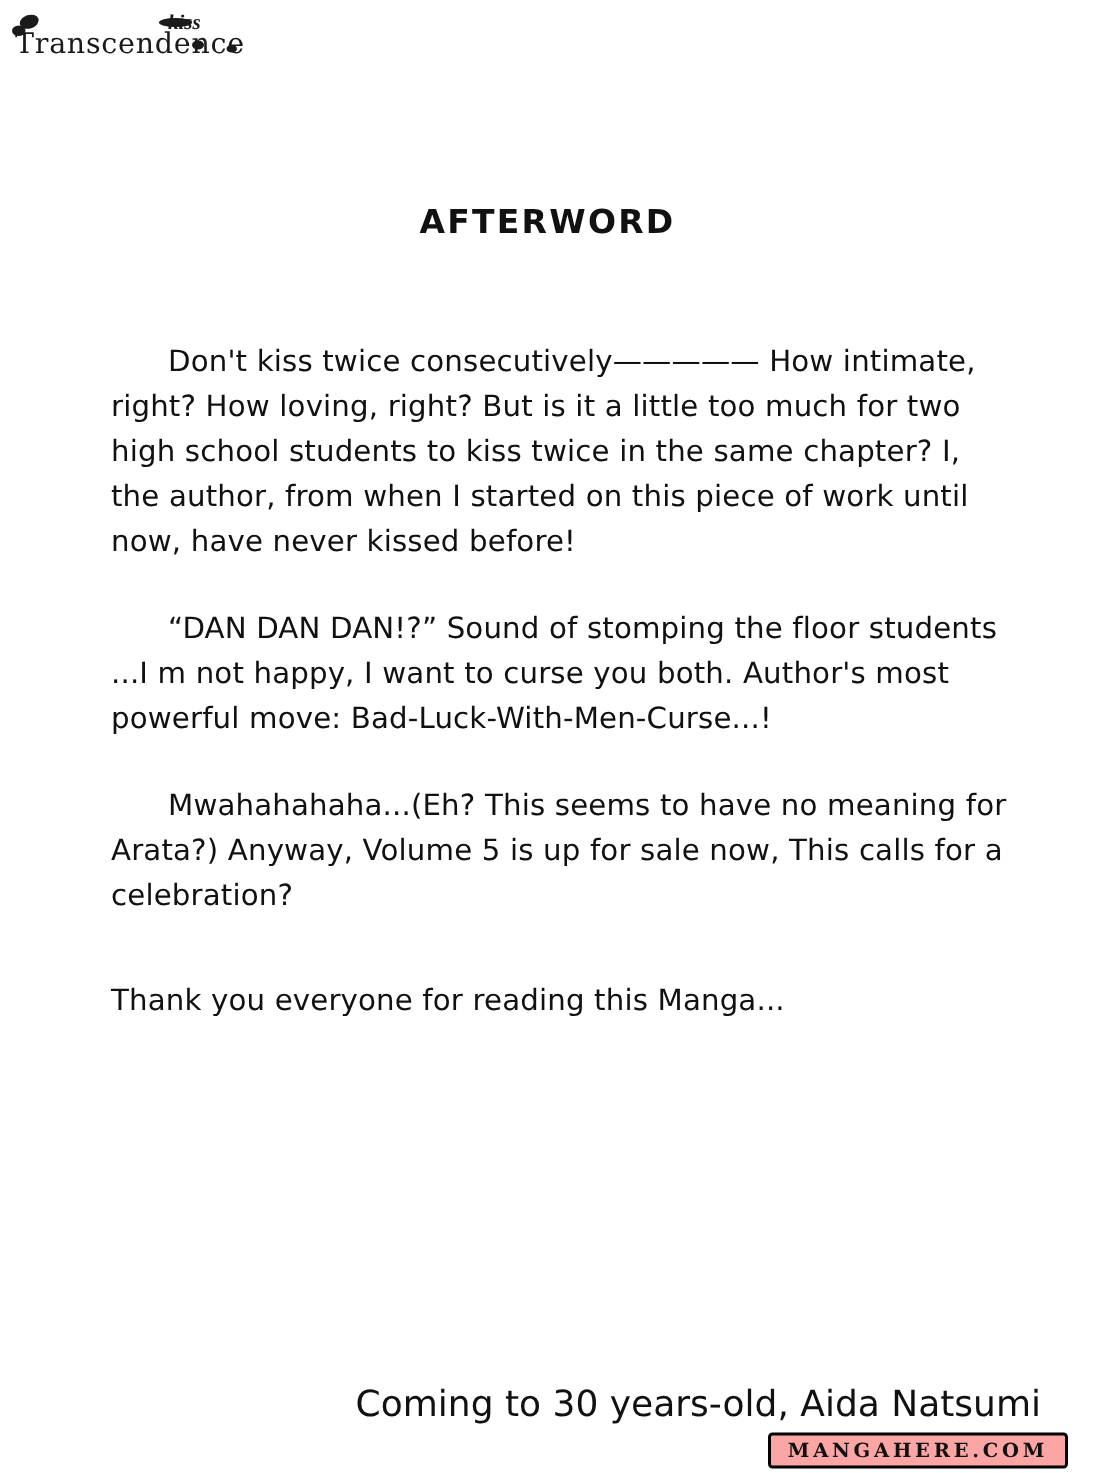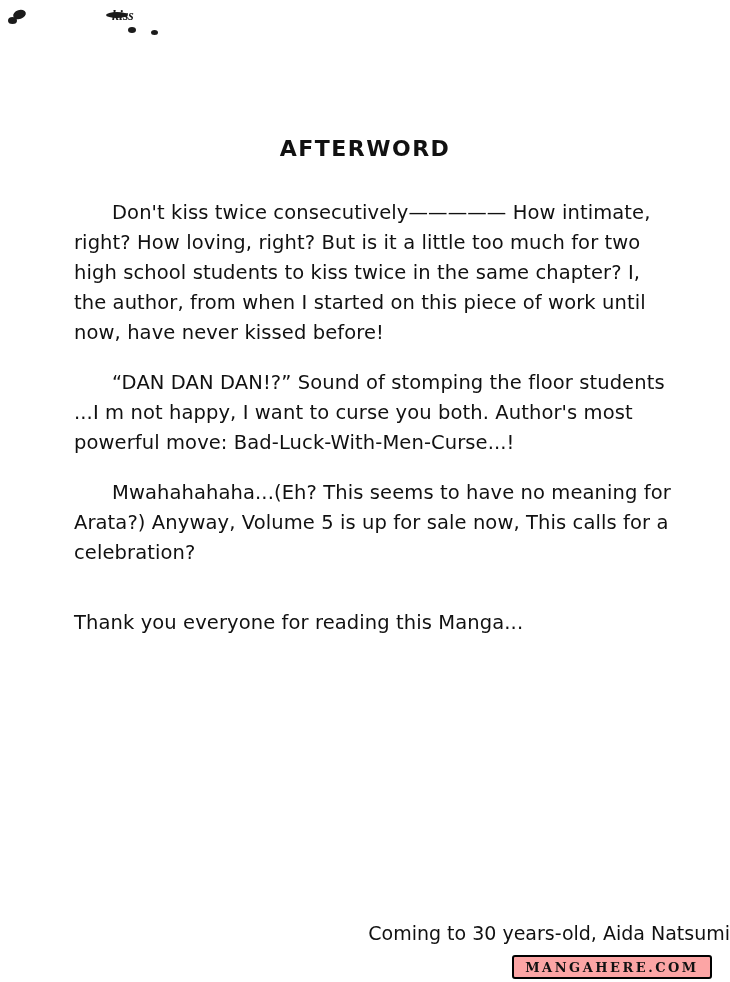--- a/index.html
+++ b/index.html
@@ -87,35 +87,37 @@
     font-size: 19.5px;
     line-height: 30px;
     color: #111111;
     letter-spacing: 0.1px;
   }
   .body-text p {
     margin: 0 0 20px 0;
   }
   .body-text p.indent {
     text-indent: 38px;
+    margin-top: 28px;
   }
   .body-text p.last {
     margin-bottom: 0;
     margin-top: 40px;
   }
 
   .signature {
     position: absolute;
     top: 922px;
     left: 0;
     width: 730px;
+    padding-right: 36px;
     box-sizing: border-box;
     text-align: right;
     font-family: "DejaVu Sans", sans-serif;
-    font-size: 19px;
+    font-size: 24px;
     color: #111111;
   }
 
   
   .site-stamp {
     position: absolute;
     top: 955px;
     left: 512px;
     width: 196px;
     height: 20px;
@@ -138,20 +140,21 @@
 </style>
 </head>
 <body>
 
 <div class="watermark">
   <span class="wm-blot wm-b1"></span>
   <span class="wm-blot wm-b2"></span>
   <span class="wm-blot wm-b3"></span>
   <span class="wm-blot wm-b4"></span>
   <span class="wm-blot wm-b5"></span>
+  <span class="wm-main">Transcendence</span>
   <span class="wm-sub">kiss</span>
 </div>
 
 <div class="page">
 
   <div class="afterword-title">AFTERWORD</div>
 
   <div class="body-text">
     <p class="indent">Don't kiss twice consecutively————— How intimate, right? How loving, right? But is it a little too much for two high school students to kiss twice in the same chapter? I, the author, from when I started on this piece of work until now, have never kissed before!</p>
     <p class="indent">“DAN DAN DAN!?” Sound of stomping the floor students ...I m not happy, I want to curse you both. Author's most powerful move: Bad-Luck-With-Men-Curse...!</p>

